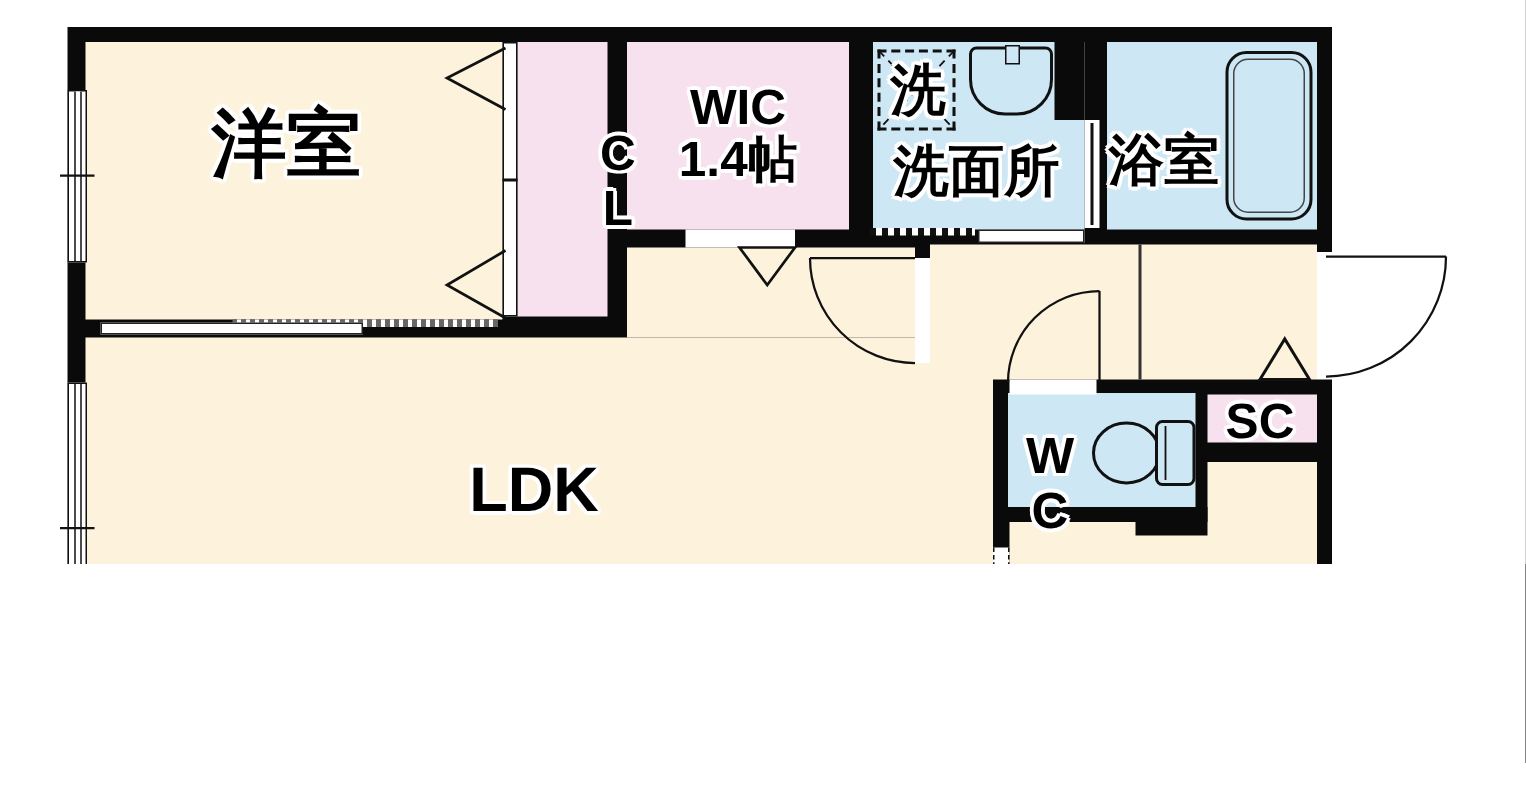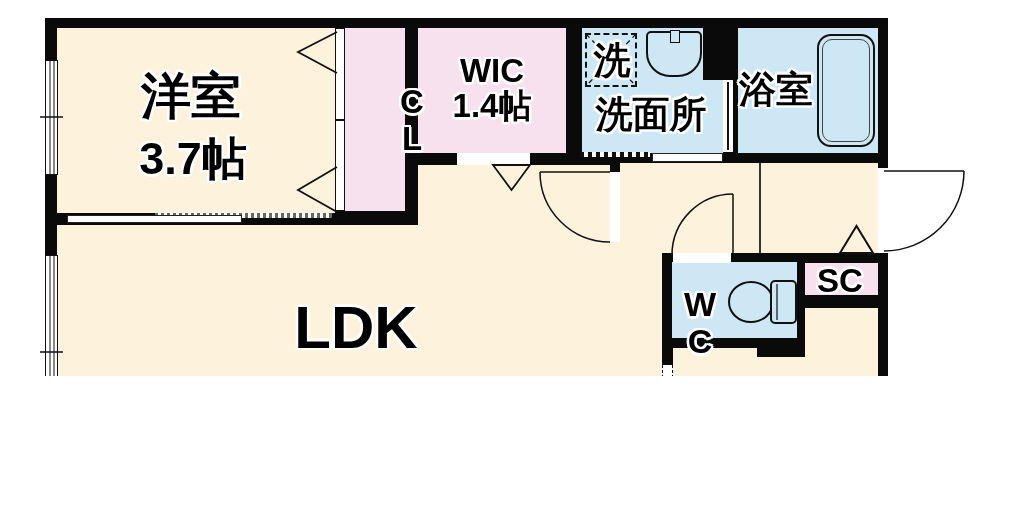--- a/index.html
+++ b/index.html
@@ -114,33 +114,32 @@
     <ellipse cx="751" cy="302" rx="22" ry="20" fill="#cde7f5" stroke="#111" stroke-width="2"></ellipse>
     <rect x="771" y="281" width="25" height="42" rx="4" fill="#cde7f5" stroke="#111" stroke-width="2"></rect>
     <path d="M777 284 L777 320" stroke="#111" stroke-width="1.2"></path>
 
     <path d="M586 34 L636 86 M636 34 L586 86" stroke="#111" stroke-width="1.2" stroke-dasharray="5 4"></path>
 
     <path d="M698 444 L749 499 M749 444 L698 499" stroke="#111" stroke-width="1.2" stroke-dasharray="5 4"></path>
   </svg>
 
   <div class="lbl" style="left:191px;top:96px;font-size:50px;">洋室</div>
-  <div class="lbl" style="left:193px;top:159px;font-size:45px;">3.7帖</div>
 
   <div class="lbl stack" style="left:376px;top:120px;font-size:33px;width:30px;line-height:37px;margin-left:36px;">CL</div>
 
   <div class="lbl" style="left:492px;top:89px;font-size:33px;">
     <div>WIC</div>
     <div>1.4帖</div>
   </div>
 
   <div class="lbl" style="left:612px;top:61px;font-size:37px;">洗</div>
   <div class="lbl" style="left:651px;top:115px;font-size:37px;">洗面所</div>
-  <div class="lbl" style="left:776px;top:90px;font-size:37px;text-align:right;">浴室</div>
+  <div class="lbl" style="left:776px;top:108px;font-size:37px;text-align:right;">浴室</div>
 
   <div class="lbl stack" style="left:700px;top:303px;font-size:34px;width:32px;line-height:37px;margin-top:20px;">WC</div>
   <div class="lbl" style="left:840px;top:281px;font-size:33px;">SC</div>
 
-  <div class="lbl" style="left:356px;top:327px;font-size:60px;">LDK</div>
+  <div class="lbl" style="left:356px;top:327px;font-size:42px;">LDK</div>
 
   <div class="lbl" style="left:723px;top:471px;font-size:33px;">冷</div>
 
 </div>
 
 </body></html>

